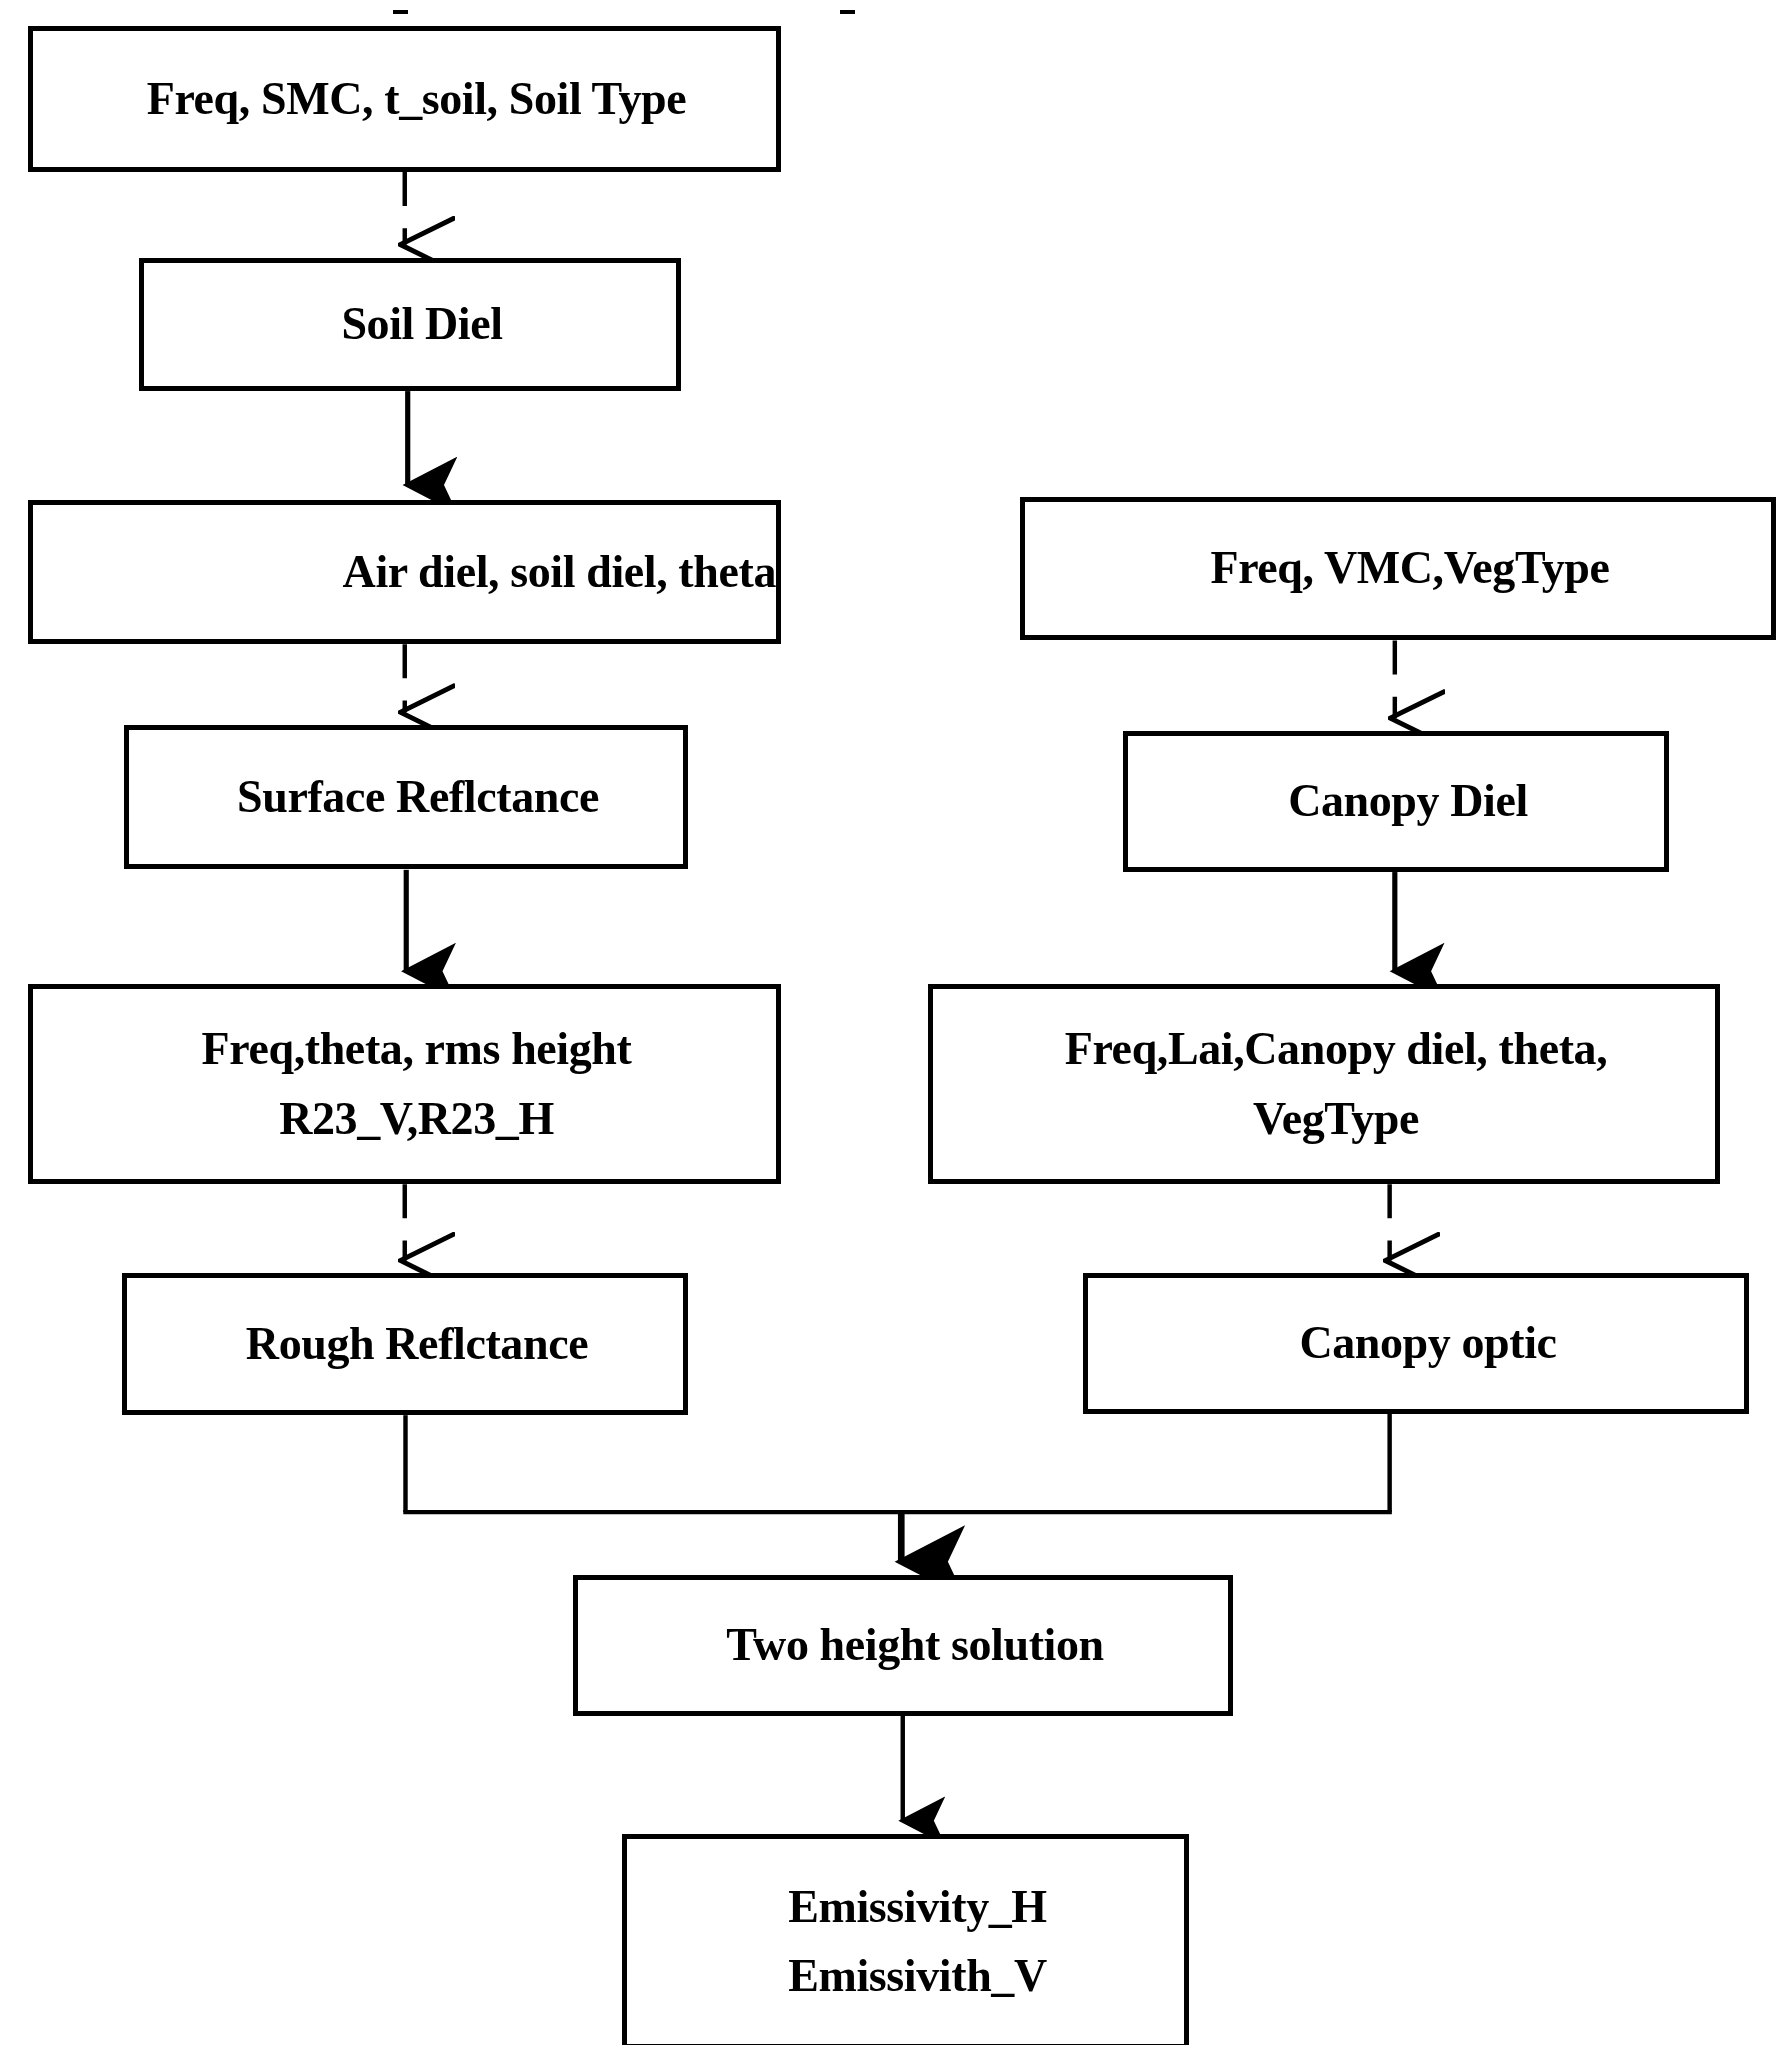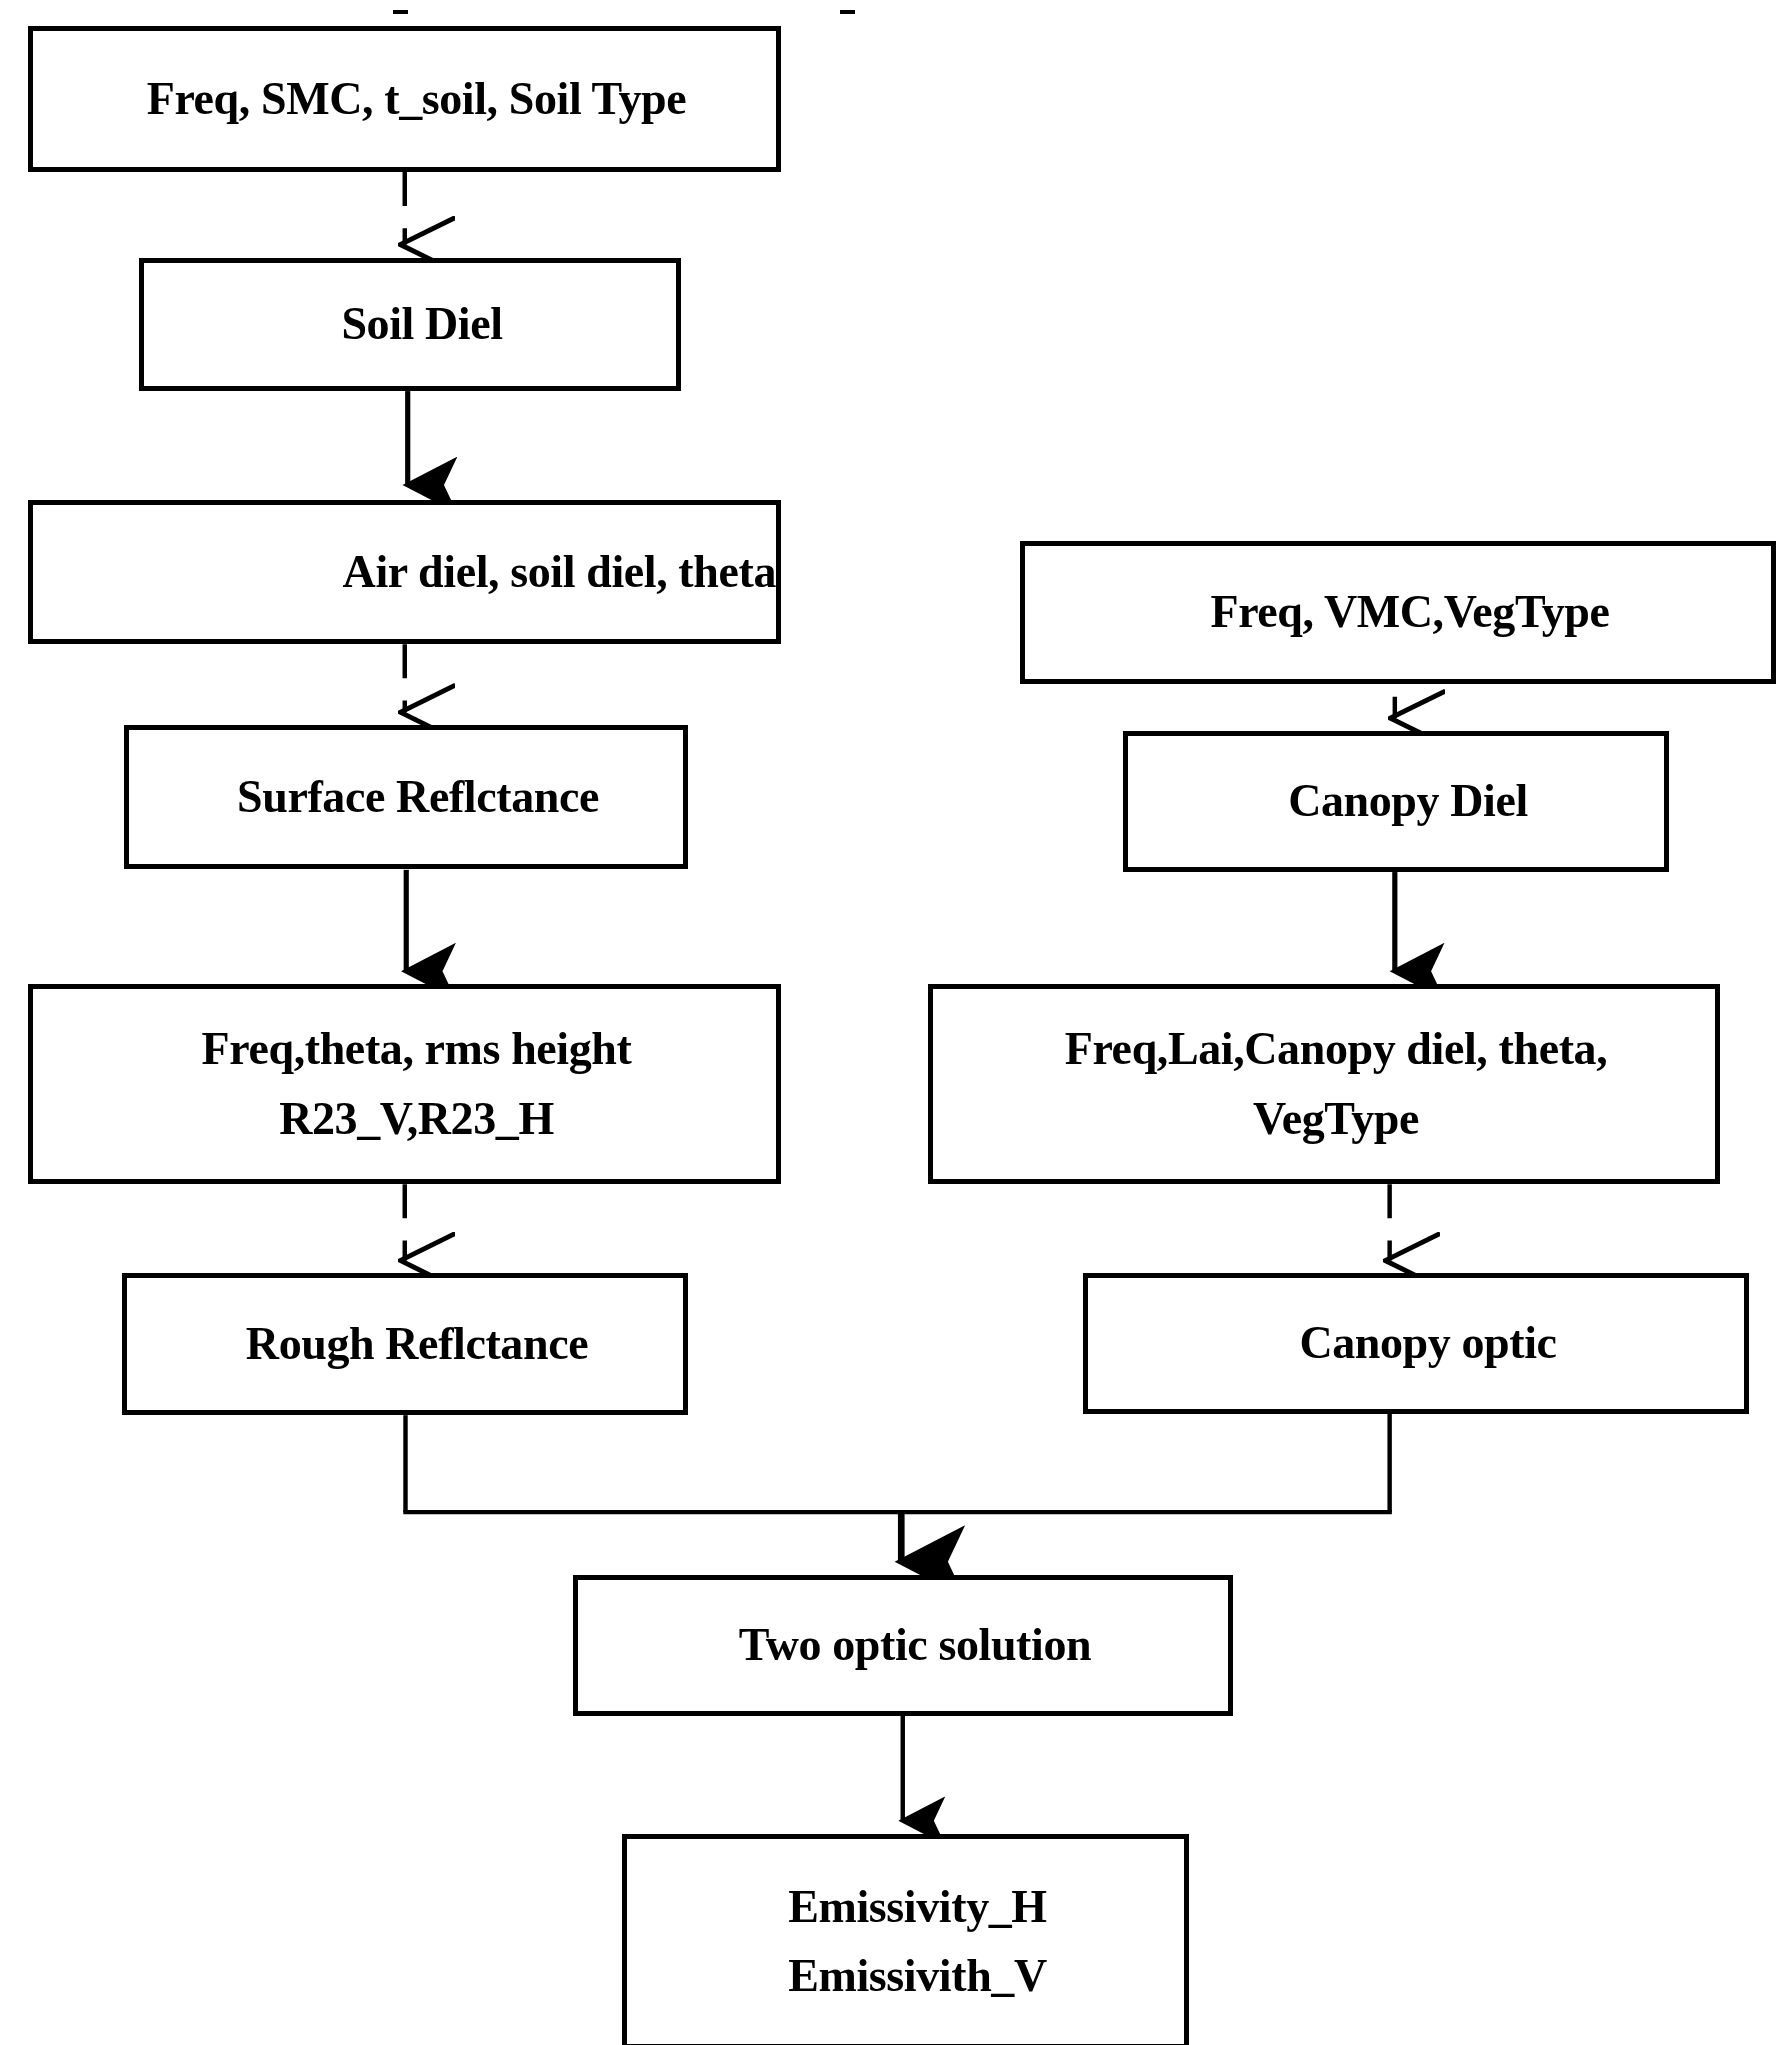--- a/index.html
+++ b/index.html
@@ -141,39 +141,39 @@
 
   <div class="node-box two-line" style="left:28px; top:984px; width:753px; height:200px;">
     <span class="line">Freq,theta, rms height</span>
     <span class="line">R23_V,R23_H</span>
   </div>
 
   <div class="node-box" style="left:122px; top:1273px; width:566px; height:142px;">
     <span class="line">Rough Reflctance</span>
   </div>
 
-  <div class="node-box" style="left:1020px; top:497px; width:756px; height:143px;margin-top:44px;">
+  <div class="node-box" style="left:1020px; top:497px; width:756px; height:143px;">
     <span class="line">Freq, VMC,VegType</span>
   </div>
 
   <div class="node-box" style="left:1123px; top:731px; width:546px; height:141px;">
     <span class="line">Canopy Diel</span>
   </div>
 
   <div class="node-box two-line" style="left:928px; top:984px; width:792px; height:200px;">
     <span class="line">Freq,Lai,Canopy diel, theta,</span>
     <span class="line">VegType</span>
   </div>
 
   <div class="node-box" style="left:1083px; top:1273px; width:666px; height:141px;">
     <span class="line">Canopy optic</span>
   </div>
 
   <div class="node-box" style="left:573px; top:1575px; width:660px; height:141px;">
-    <span class="line">Two optic solution</span>
+    <span class="line">Two height solution</span>
   </div>
 
   <div class="node-box two-line" style="left:622px; top:1834px; width:567px; height:215px;">
     <span class="line">Emissivity_H</span>
     <span class="line">Emissivith_V</span>
   </div>
 
 </div>
 
 

